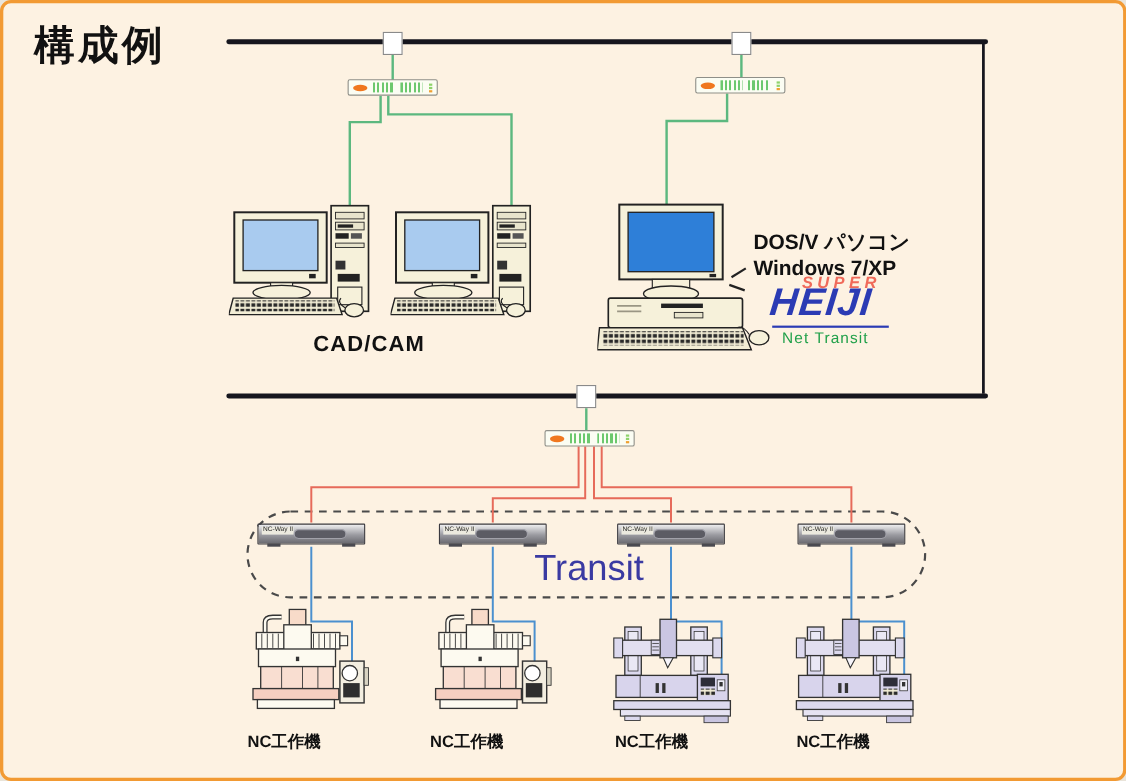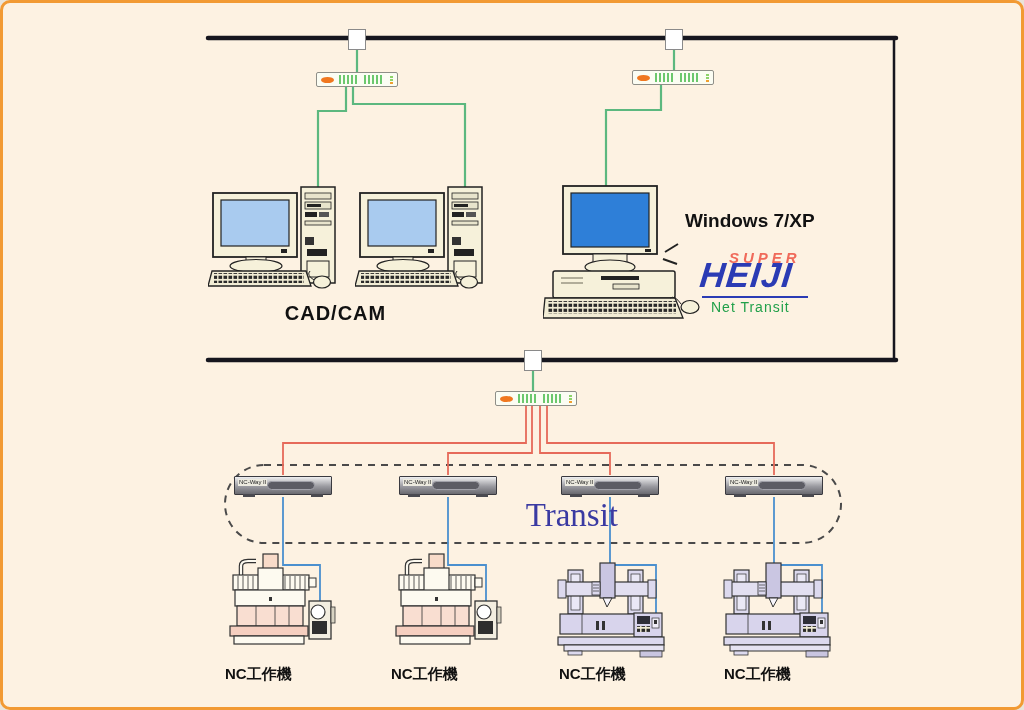--- a/index.html
+++ b/index.html
@@ -31,22 +31,22 @@
   .ncway .pill{position:absolute;left:32px;top:4px;width:48px;height:9px;background:#5c5c64;
          border:1px solid #a2a2aa;border-radius:5px;box-sizing:border-box;}
   .ncway .tag{position:absolute;left:3px;top:2px;font-size:6px;line-height:7px;color:#222;
          background:#eceadf;padding:0 1px;white-space:nowrap;}
   .ncway .foot{position:absolute;bottom:-3px;width:12px;height:3px;background:#4a4a50;}
   .ncway .foot.l{left:8px;} .ncway .foot.r{right:8px;}
   
   .lbl{color:#111;}
   #cadcam-label{left:250px;top:299px;width:165px;text-align:center;font-size:20px;font-weight:600;letter-spacing:1px;}
   #dosv-text{left:682px;top:206px;font-size:19px;font-weight:600;line-height:24px;white-space:nowrap;}
-  #transit-label{left:450px;top:494px;width:165px;text-align:right;
-      font-family:Liberation Serif, serif;font-size:33px;color:#3a3aa2;}
+  #transit-label{left:450px;top:494px;width:165px;text-align:center;
+      font-family:Liberation Sans, sans-serif;font-size:33px;color:#3a3aa2;}
   .machine-label{top:662px;width:110px;font-size:15px;font-weight:600;color:#111;}
   
   #logo-super{left:726px;top:246px;font-size:15px;font-weight:700;font-style:italic;
       color:#f06a5a;letter-spacing:4px;}
   #logo-heiji{left:697px;top:252px;font-size:35px;font-weight:800;font-style:italic;
       color:#2b3bb4;transform:skewX(-6deg);letter-spacing:1px;}
   #logo-rule{left:699px;top:293px;width:106px;height:2px;background:#2b3bb4;}
   #logo-netmanager{left:708px;top:296px;font-size:14px;color:#21a04a;letter-spacing:1px;}
 </style>
 </head>
@@ -188,20 +188,21 @@
     <rect x="58" y="93" width="38" height="4" fill="#222"></rect>
     <rect x="70" y="101" width="26" height="5" fill="#e8e4cc" stroke="#222" stroke-width="0.8"></rect>
     <path d="M18,95 h22 M18,100 h22" stroke="#9a9684" stroke-width="1.5" fill="none"></path>
     <polygon points="2,115 132,115 140,135 0,135" fill="#f2edd5" stroke="#222" stroke-width="1.3"></polygon>
     <rect x="5" y="118" width="128" height="13" fill="url(#kb)"></rect>
     <path d="M138,121 Q132,112 127,115" stroke="#222" stroke-width="1" fill="none"></path>
     <ellipse cx="147" cy="124" rx="9" ry="6.5" fill="#f6f1da" stroke="#222" stroke-width="1.2"></ellipse>
   </svg>
 
   <div class="abs lbl" id="dosv-text">
+    <div>DOS/V パソコン</div>
     <div>Windows 7/XP</div>
   </div>
 
   <div class="abs" id="logo-super">SUPER</div>
   <div class="abs" id="logo-heiji">HEIJI</div>
   <div class="abs" id="logo-rule"></div>
   <div class="abs" id="logo-netmanager">Net Transit</div>
 
   <div class="ncway" style="left:231px;top:473px">
     <span class="tag">NC-Way II</span>
@@ -322,13 +323,14 @@
     <rect x="8" y="87" width="100" height="6" fill="#e6e3f2" stroke="#333" stroke-width="1"></rect>
     <rect x="12" y="93" width="14" height="4" fill="#dcd9ee" stroke="#333" stroke-width="0.8"></rect>
     <rect x="84" y="93" width="22" height="6" fill="#c9c5e0" stroke="#333" stroke-width="0.8"></rect>
   </svg>
 
   <div class="abs machine-label" style="left:222px">NC工作機</div>
   <div class="abs machine-label" style="left:388px">NC工作機</div>
   <div class="abs machine-label" style="left:556px">NC工作機</div>
   <div class="abs machine-label" style="left:721px">NC工作機</div>
 
+  <div class="abs" id="page-title">構成例</div>
 </div>
 
 </body></html>

